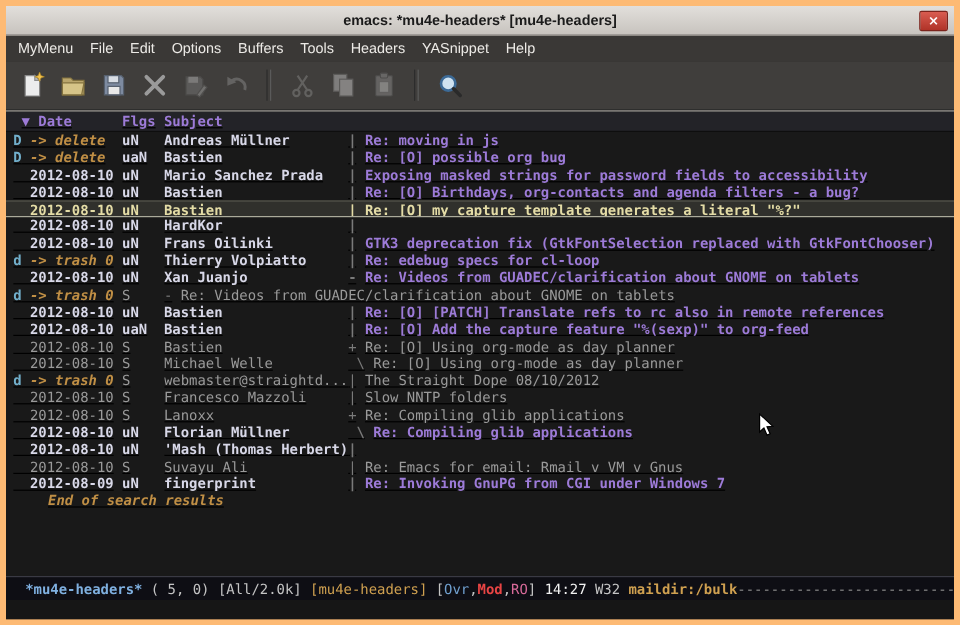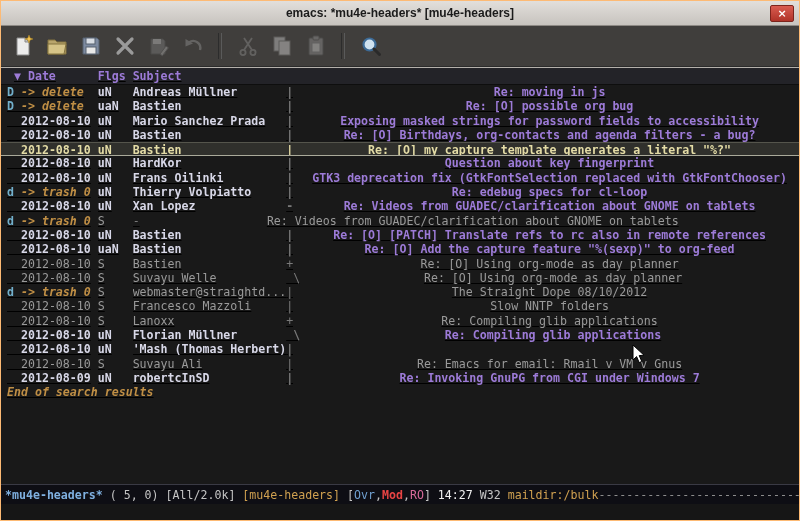--- a/index.html
+++ b/index.html
@@ -1,21 +1,21 @@
 <!DOCTYPE html>
 <html style="--buffer-bg: #191919; --modeline-bg: #0e0e14; --unread-subject: #9d7bd8; --unread-text: #d8d8e8; --read-text: #9a9a9a; --mark-char: #72b0cc; --mark-target: #c08f45; --current-text: #e4dca6; --header-fg: #9d7bd8; --end-results: #c08f45;"><head>
 <meta charset="utf-8">
 <style>
   html,body{margin:0;padding:0;}
   body{
     width:800px;height:521px;position:relative;overflow:hidden;
     background:#000;font-family:"Liberation Sans",sans-serif;
   }
   .window{
-    position:absolute;inset:0;border:1px solid #fdba74;
+    position:absolute;inset:0;border:5px solid #fdba74;
     display:flex;flex-direction:column;background:var(--buffer-bg,#191919);
   }
   
   .titlebar{
     height:24px;flex:0 0 24px;position:relative;
     background:linear-gradient(#e2dfdb,#c7c3be);
     border-bottom:1px solid #8d8984;
     display:flex;align-items:center;justify-content:center;
   }
   .title{font:bold 12px "Liberation Sans",sans-serif;color:#1b1b1b;}
@@ -57,21 +57,21 @@
   .header-line{
     height:16px;flex:0 0 16px;background:#232328;border-bottom:1px solid #0e0e0e;
     display:flex;align-items:center;padding-left:6px;
     font:bold 11.6px "DejaVu Sans Mono",monospace;color:var(--header-fg,#9d7bd8);
   }
   .cell{white-space:pre;overflow:hidden;flex:0 0 auto;}
   .c-date{width:13ch;}
   .c-flags{width:5ch;}
   .c-from{width:22ch;}
   .c-thread{}
-  .c-subject{margin-left:1ch;flex:1 1 auto;text-align:center;}
+  .c-subject{margin-left:1ch;flex:1 1 auto;}
   .hl-date{padding-left:1ch;box-sizing:border-box;}
   .buffer{
     flex:1;overflow:hidden;position:relative;
     font:11.6px "DejaVu Sans Mono",monospace;
   }
   .row{
     display:flex;height:14.3px;line-height:14.3px;padding-left:6px;
     box-sizing:border-box;overflow:hidden;
   }
   .row.unread{color:var(--unread-text,#d8d8e8);font-weight:bold;}
@@ -84,54 +84,66 @@
     background:#30302c;
     border-top:1px solid #55554c;border-bottom:1px solid #aaaa9a;
     font-weight:bold;
   }
   .row.current .cell, .row.current .c-subject, .row.current .c-thread{
     color:var(--current-text,#e4dca6);
   }
   .end-line{
     padding-left:6px;line-height:14.3px;font-weight:bold;font-style:italic;
     color:var(--end-results,#c08f45);
+    margin-left:29px;
   }
   
   .modeline{
     height:19px;flex:0 0 19px;background:var(--modeline-bg,#0e0e14);
     border-top:1px solid #3a3a44;
-    display:flex;align-items:center;padding-left:4px;
+    display:flex;align-items:center;padding-left:16px;
     font:11.6px "DejaVu Sans Mono",monospace;white-space:pre;overflow:hidden;
   }
   .ml-bufname{color:#7fb0e0;font-weight:bold;}
   .ml-plain{color:#c4c4c4;}
   .ml-major{color:#cfa050;}
   .ml-ovr{color:#70a0d0;}
   .ml-mod{color:#e84444;font-weight:bold;}
   .ml-ro{color:#d86a9a;}
   .ml-time{color:#f2f2f2;font-weight:normal;}
-  .ml-dir{color:#cfa050;font-weight:normal;}
+  .ml-dir{color:#cfa050;font-weight:bold;}
   .ml-dash{color:#8c8c8c;}
   
   .minibuffer{height:16px;flex:0 0 16px;background:#161616;}
   
   .mouse{position:absolute;left:632px;top:344px;z-index:99;pointer-events:none;}
 </style>
 </head>
 <body>
 
 <div class="window">
 
   <div class="titlebar">
     <div class="title">emacs: *mu4e-headers* [mu4e-headers]</div>
     <div class="close-btn">
       <span>×</span>
     </div>
   </div>
 
+  <div class="menubar">
+      <span class="menu-item">MyMenu</span>
+      <span class="menu-item">File</span>
+      <span class="menu-item">Edit</span>
+      <span class="menu-item">Options</span>
+      <span class="menu-item">Buffers</span>
+      <span class="menu-item">Tools</span>
+      <span class="menu-item">Headers</span>
+      <span class="menu-item">YASnippet</span>
+      <span class="menu-item">Help</span>
+    </div>
 
   <div class="toolbar">
       <div class="tb-btn">
         <svg viewBox="0 0 24 24" width="24" height="24">
           <path d="M6 4h8l4 4v13H6z" fill="#ececec" stroke="#8a8a8a"></path>
           <path d="M14 4l4 4h-4z" fill="#c0c0c0" stroke="#8a8a8a"></path>
           <polygon points="18,1 19.1,4 22,5 19.1,6 18,9 16.9,6 14,5 16.9,4" fill="#f2c14e" stroke="#b08820" stroke-width="0.5"></polygon>
         </svg>
       </div>
       <div class="tb-btn">
@@ -236,40 +248,39 @@
     <span class="cell c-flags">uN</span>
     <span class="cell c-from">Bastien</span>
     <span class="cell c-thread">|</span>
     <span class="cell c-subject">Re: [O] my capture template generates a literal "%?"</span>
   </div>
           <div class="row unread">
     <span class="cell c-date">  2012-08-10</span>
     <span class="cell c-flags">uN</span>
     <span class="cell c-from">HardKor</span>
     <span class="cell c-thread">|</span>
-    <span class="cell c-subject">Question about key fingerprint</span>
   </div>
           <div class="row unread">
     <span class="cell c-date">  2012-08-10</span>
     <span class="cell c-flags">uN</span>
     <span class="cell c-from">Frans Oilinki</span>
     <span class="cell c-thread">|</span>
     <span class="cell c-subject">GTK3 deprecation fix (GtkFontSelection replaced with GtkFontChooser)</span>
   </div>
           <div class="row unread">
     <span class="cell c-date"><span class="mark">d</span><span class="target"> -&gt; trash 0</span></span>
     <span class="cell c-flags">uN</span>
     <span class="cell c-from">Thierry Volpiatto</span>
     <span class="cell c-thread">|</span>
     <span class="cell c-subject">Re: edebug specs for cl-loop</span>
   </div>
           <div class="row unread">
     <span class="cell c-date">  2012-08-10</span>
     <span class="cell c-flags">uN</span>
-    <span class="cell c-from">Xan Lopez</span>
+    <span class="cell c-from">Xan Juanjo</span>
     <span class="cell c-thread">-</span>
     <span class="cell c-subject">Re: Videos from GUADEC/clarification about GNOME on tablets</span>
   </div>
           <div class="row read">
     <span class="cell c-date"><span class="mark">d</span><span class="target"> -&gt; trash 0</span></span>
     <span class="cell c-flags">S</span>
     <span class="cell c-thread">-</span>
     <span class="cell c-subject">Re: Videos from GUADEC/clarification about GNOME on tablets</span>
   </div>
           <div class="row unread">
@@ -289,21 +300,21 @@
           <div class="row read">
     <span class="cell c-date">  2012-08-10</span>
     <span class="cell c-flags">S</span>
     <span class="cell c-from">Bastien</span>
     <span class="cell c-thread">+</span>
     <span class="cell c-subject">Re: [O] Using org-mode as day planner</span>
   </div>
           <div class="row read">
     <span class="cell c-date">  2012-08-10</span>
     <span class="cell c-flags">S</span>
-    <span class="cell c-from">Suvayu Welle</span>
+    <span class="cell c-from">Michael Welle</span>
     <span class="cell c-thread"> \</span>
     <span class="cell c-subject">Re: [O] Using org-mode as day planner</span>
   </div>
           <div class="row read">
     <span class="cell c-date"><span class="mark">d</span><span class="target"> -&gt; trash 0</span></span>
     <span class="cell c-flags">S</span>
     <span class="cell c-from">webmaster@straightd...</span>
     <span class="cell c-thread">|</span>
     <span class="cell c-subject">The Straight Dope 08/10/2012</span>
   </div>
@@ -337,21 +348,21 @@
           <div class="row read">
     <span class="cell c-date">  2012-08-10</span>
     <span class="cell c-flags">S</span>
     <span class="cell c-from">Suvayu Ali</span>
     <span class="cell c-thread">|</span>
     <span class="cell c-subject">Re: Emacs for email: Rmail v VM v Gnus</span>
   </div>
           <div class="row unread">
     <span class="cell c-date">  2012-08-09</span>
     <span class="cell c-flags">uN</span>
-    <span class="cell c-from">robertcInSD</span>
+    <span class="cell c-from">fingerprint</span>
     <span class="cell c-thread">|</span>
     <span class="cell c-subject">Re: Invoking GnuPG from CGI under Windows 7</span>
   </div>
         </div>
       <div class="end-line">End of search results</div>
     </div>
   </div>
 
   <div class="modeline"><span class="ml-bufname">*mu4e-headers*</span><span class="ml-plain"> ( 5, 0) </span><span class="ml-plain">[All/2.0k] </span><span class="ml-major">[mu4e-headers]</span><span class="ml-plain"> [</span><span class="ml-ovr">Ovr</span><span class="ml-plain">,</span><span class="ml-mod">Mod</span><span class="ml-plain">,</span><span class="ml-ro">RO</span><span class="ml-plain">] </span><span class="ml-time">14:27</span><span class="ml-plain"> W32 </span><span class="ml-dir">maildir:/bulk</span><span class="ml-dash">----------------------------------------------------</span></div>
 

